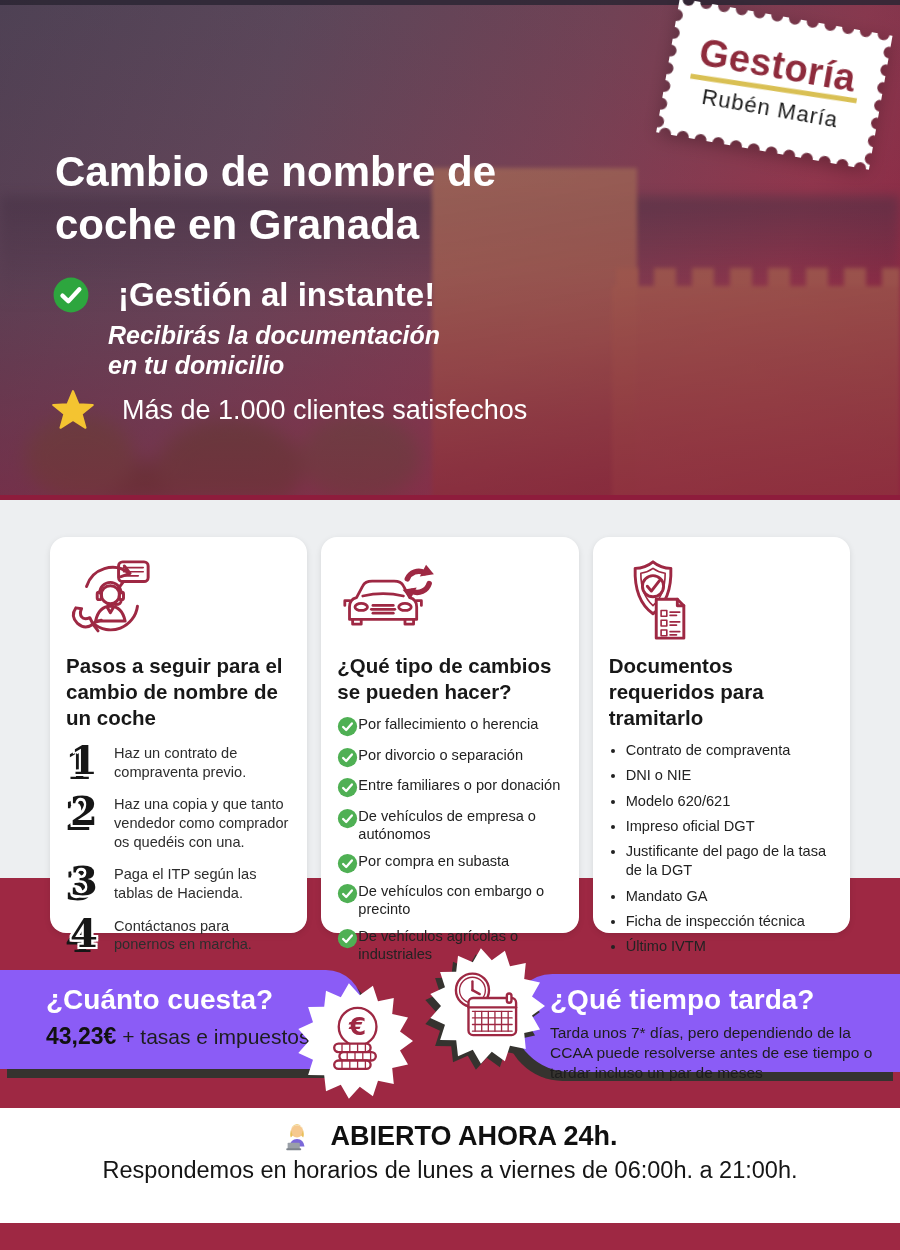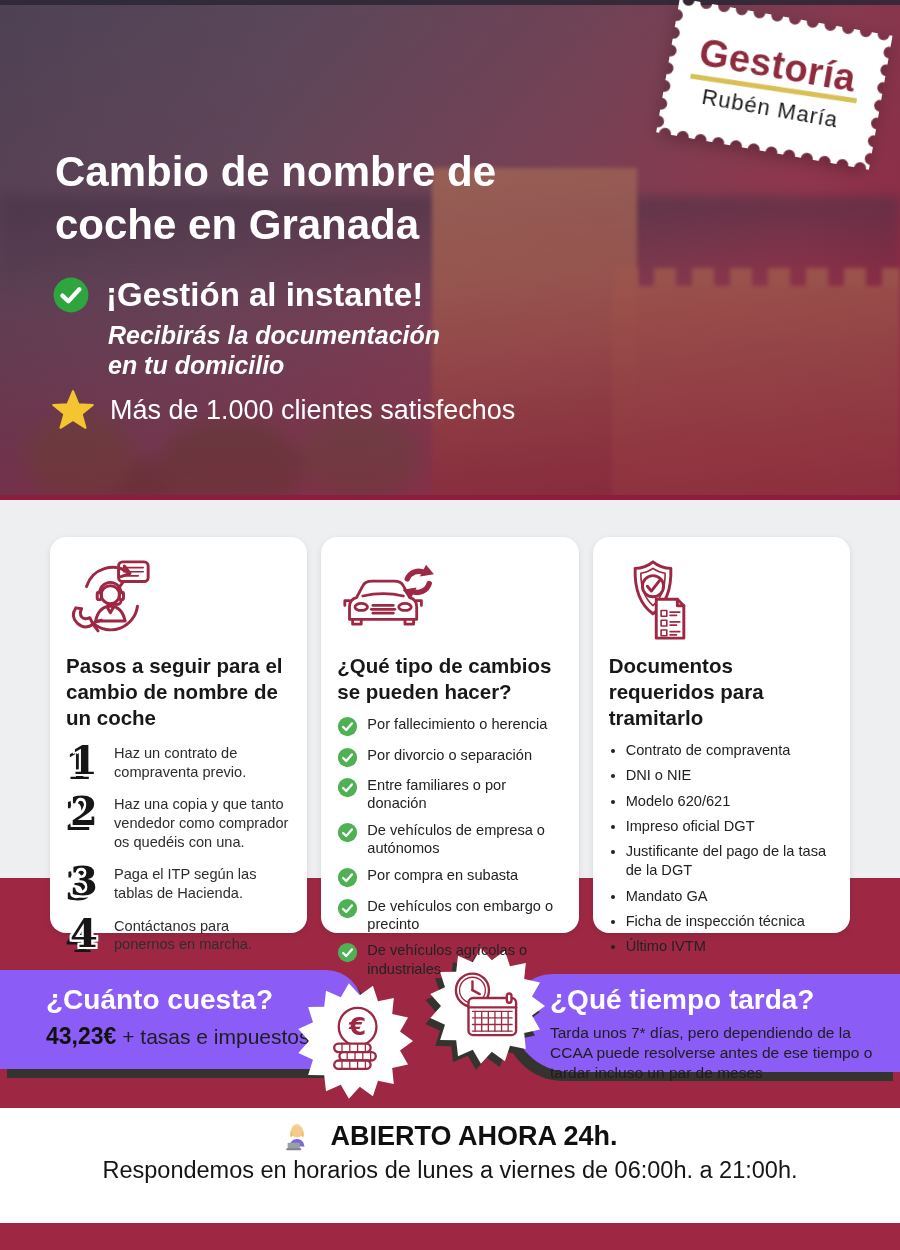--- a/index.html
+++ b/index.html
@@ -32,21 +32,21 @@
   .stamp svg{position:absolute;left:0;top:10px;}
   .stamp-text{position:absolute;left:0;top:10px;width:216px;height:136px;display:flex;flex-direction:column;
               align-items:center;justify-content:center;}
   .stamp-brand{font-size:38px;font-weight:700;color:#8E2B3C;line-height:1;letter-spacing:.5px;}
   .stamp-underline{width:168px;height:5px;background:#D9C054;margin:2px 0 5px;transform:rotate(-1.5deg);}
   .stamp-owner{font-size:22px;color:#1d1d1d;letter-spacing:1px;}
 
   .hero-title{position:absolute;left:55px;top:118px;z-index:3;color:#fff;font-weight:700;
               font-size:42px;line-height:1.25;}
   .benefits{position:absolute;left:52px;top:276px;z-index:3;color:#fff;}
-  .b-row{display:flex;align-items:center;gap:16px;}
+  .b-row{display:flex;align-items:center;gap:28px;}
   .b-primary{font-size:33px;font-weight:700;}
   .b-sub{margin:6px 0 10px 56px;font-size:25px;font-style:italic;line-height:1.2;font-weight:700;}
   .b-secondary{font-size:27px;font-weight:400;}
   .b-star{margin-top:8px;}
 
   
   .cards{position:absolute;left:50px;top:537px;width:800px;display:flex;gap:14px;z-index:3;}
   .card{background:#fff;border-radius:16px;width:267px;height:396px;box-sizing:border-box;
         padding:20px 16px;box-shadow:0 2px 6px rgba(0,0,0,.10);}
   .card h2{margin:12px 0 10px;font-size:20.5px;line-height:1.27;color:#181818;font-weight:700;}
@@ -56,21 +56,21 @@
   .ic .thin{stroke-width:2;}
 
   .step{display:flex;gap:12px;margin-bottom:11px;align-items:flex-start;}
   .step-num{flex:0 0 36px;text-align:center;font-family:"DejaVu Serif",serif;font-weight:900;
             font-size:40px;line-height:.95;color:#161616;
             text-shadow:-2px -2px 0 #fff,2px -2px 0 #fff,-2px 2px 0 #fff,2px 2px 0 #fff,
                         -2px 0 0 #fff,2px 0 0 #fff,0 -2px 0 #fff,0 2px 0 #fff,-5px 5px 0 #161616;}
   .step-text{font-size:14.6px;line-height:1.28;color:#2d2d2d;padding-top:3px;}
 
   ul.checks{list-style:none;margin:0;padding:0;}
-  ul.checks li{display:flex;gap:9px;margin-bottom:8.5px;align-items:flex-start;}
+  ul.checks li{display:flex;margin-bottom:8.5px;align-items:flex-start;}
   ul.checks svg{flex:0 0 21px;margin-top:1px;}
   ul.checks .txt{font-size:14.6px;line-height:1.25;color:#222;}
 
   ul.dots{margin:2px 0 0;padding-left:17px;}
   ul.dots li{font-size:14.6px;line-height:1.32;color:#222;margin-bottom:6px;}
 
   
   .price-time{position:absolute;left:0;top:878px;width:900px;height:230px;background:#9E2843;}
   .band{position:absolute;background:#8b5cf6;}
   .band-left{left:0;top:92px;width:362px;height:99px;border-radius:0 36px 44px 0;

